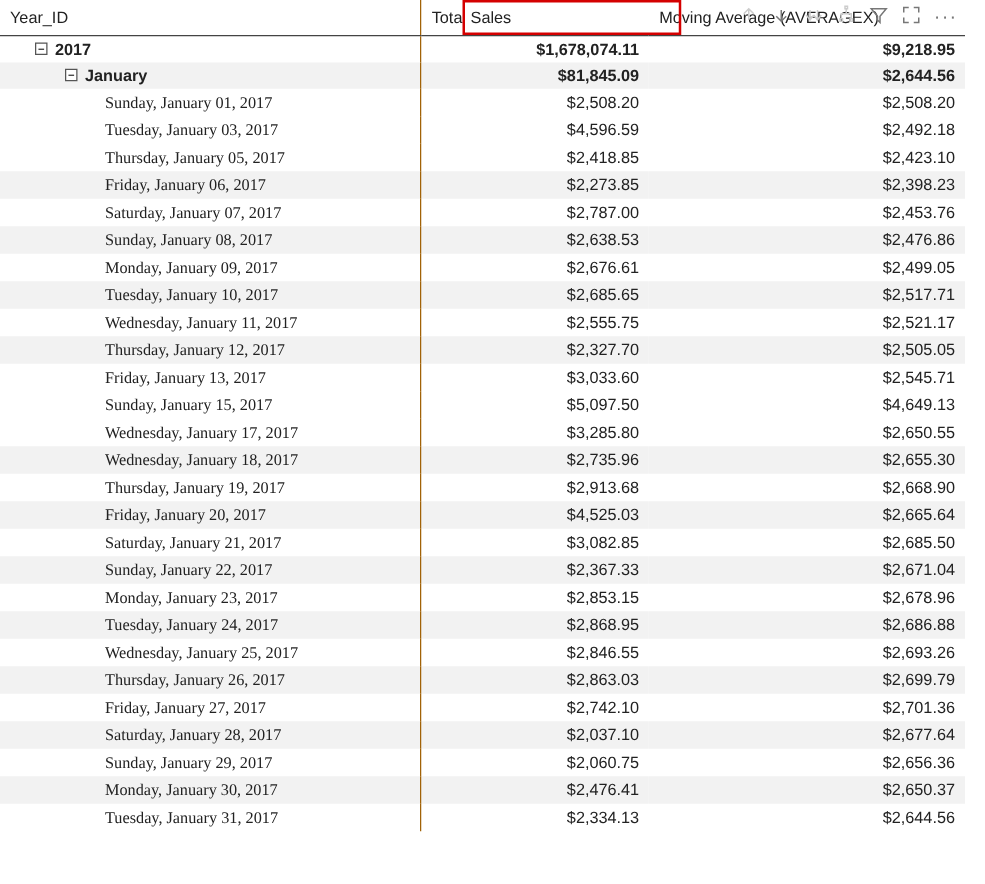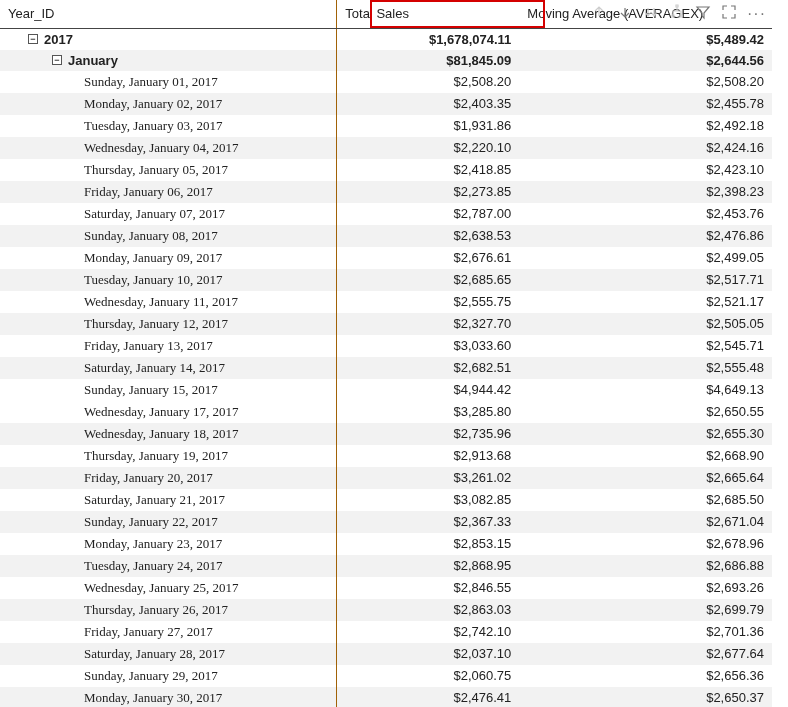--- a/index.html
+++ b/index.html
@@ -124,59 +124,45 @@
   </thead>
   <tbody id="tbody">
         <tr class="bold">
           <td>
             <div class="indent1">
               <span class="expcol">−</span>
               <span>2017</span>
             </div>
           </td>
           <td class="num vline-left">$1,678,074.11</td>
-          <td class="num">$5,489.42</td>
+          <td class="num">$9,218.95</td>
         </tr>
         <tr class="bold stripe">
           <td>
             <div class="indent2">
               <span class="expcol">−</span>
               <span>January</span>
             </div>
           </td>
           <td class="num vline-left">$81,845.09</td>
           <td class="num">$2,644.56</td>
         </tr>
         <tr class="">
           <td>
             <div class="indent3">Sunday, January 01, 2017</div>
           </td>
           <td class="num vline-left">$2,508.20</td>
           <td class="num">$2,508.20</td>
         </tr>
-        <tr class="stripe">
-          <td>
-            <div class="indent3">Monday, January 02, 2017</div>
-          </td>
-          <td class="num vline-left">$2,403.35</td>
-          <td class="num">$2,455.78</td>
-        </tr>
         <tr class="">
           <td>
             <div class="indent3">Tuesday, January 03, 2017</div>
           </td>
-          <td class="num vline-left">$1,931.86</td>
+          <td class="num vline-left">$4,596.59</td>
           <td class="num">$2,492.18</td>
-        </tr>
-        <tr class="stripe">
-          <td>
-            <div class="indent3">Wednesday, January 04, 2017</div>
-          </td>
-          <td class="num vline-left">$2,220.10</td>
-          <td class="num">$2,424.16</td>
         </tr>
         <tr class="">
           <td>
             <div class="indent3">Thursday, January 05, 2017</div>
           </td>
           <td class="num vline-left">$2,418.85</td>
           <td class="num">$2,423.10</td>
         </tr>
         <tr class="stripe">
           <td>
@@ -227,32 +213,25 @@
           <td class="num vline-left">$2,327.70</td>
           <td class="num">$2,505.05</td>
         </tr>
         <tr class="">
           <td>
             <div class="indent3">Friday, January 13, 2017</div>
           </td>
           <td class="num vline-left">$3,033.60</td>
           <td class="num">$2,545.71</td>
         </tr>
-        <tr class="stripe">
-          <td>
-            <div class="indent3">Saturday, January 14, 2017</div>
-          </td>
-          <td class="num vline-left">$2,682.51</td>
-          <td class="num">$2,555.48</td>
-        </tr>
         <tr class="">
           <td>
             <div class="indent3">Sunday, January 15, 2017</div>
           </td>
-          <td class="num vline-left">$4,944.42</td>
+          <td class="num vline-left">$5,097.50</td>
           <td class="num">$4,649.13</td>
         </tr>
         <tr class="">
           <td>
             <div class="indent3">Wednesday, January 17, 2017</div>
           </td>
           <td class="num vline-left">$3,285.80</td>
           <td class="num">$2,650.55</td>
         </tr>
         <tr class="stripe">
@@ -266,21 +245,21 @@
           <td>
             <div class="indent3">Thursday, January 19, 2017</div>
           </td>
           <td class="num vline-left">$2,913.68</td>
           <td class="num">$2,668.90</td>
         </tr>
         <tr class="stripe">
           <td>
             <div class="indent3">Friday, January 20, 2017</div>
           </td>
-          <td class="num vline-left">$3,261.02</td>
+          <td class="num vline-left">$4,525.03</td>
           <td class="num">$2,665.64</td>
         </tr>
         <tr class="">
           <td>
             <div class="indent3">Saturday, January 21, 2017</div>
           </td>
           <td class="num vline-left">$3,082.85</td>
           <td class="num">$2,685.50</td>
         </tr>
         <tr class="stripe">

